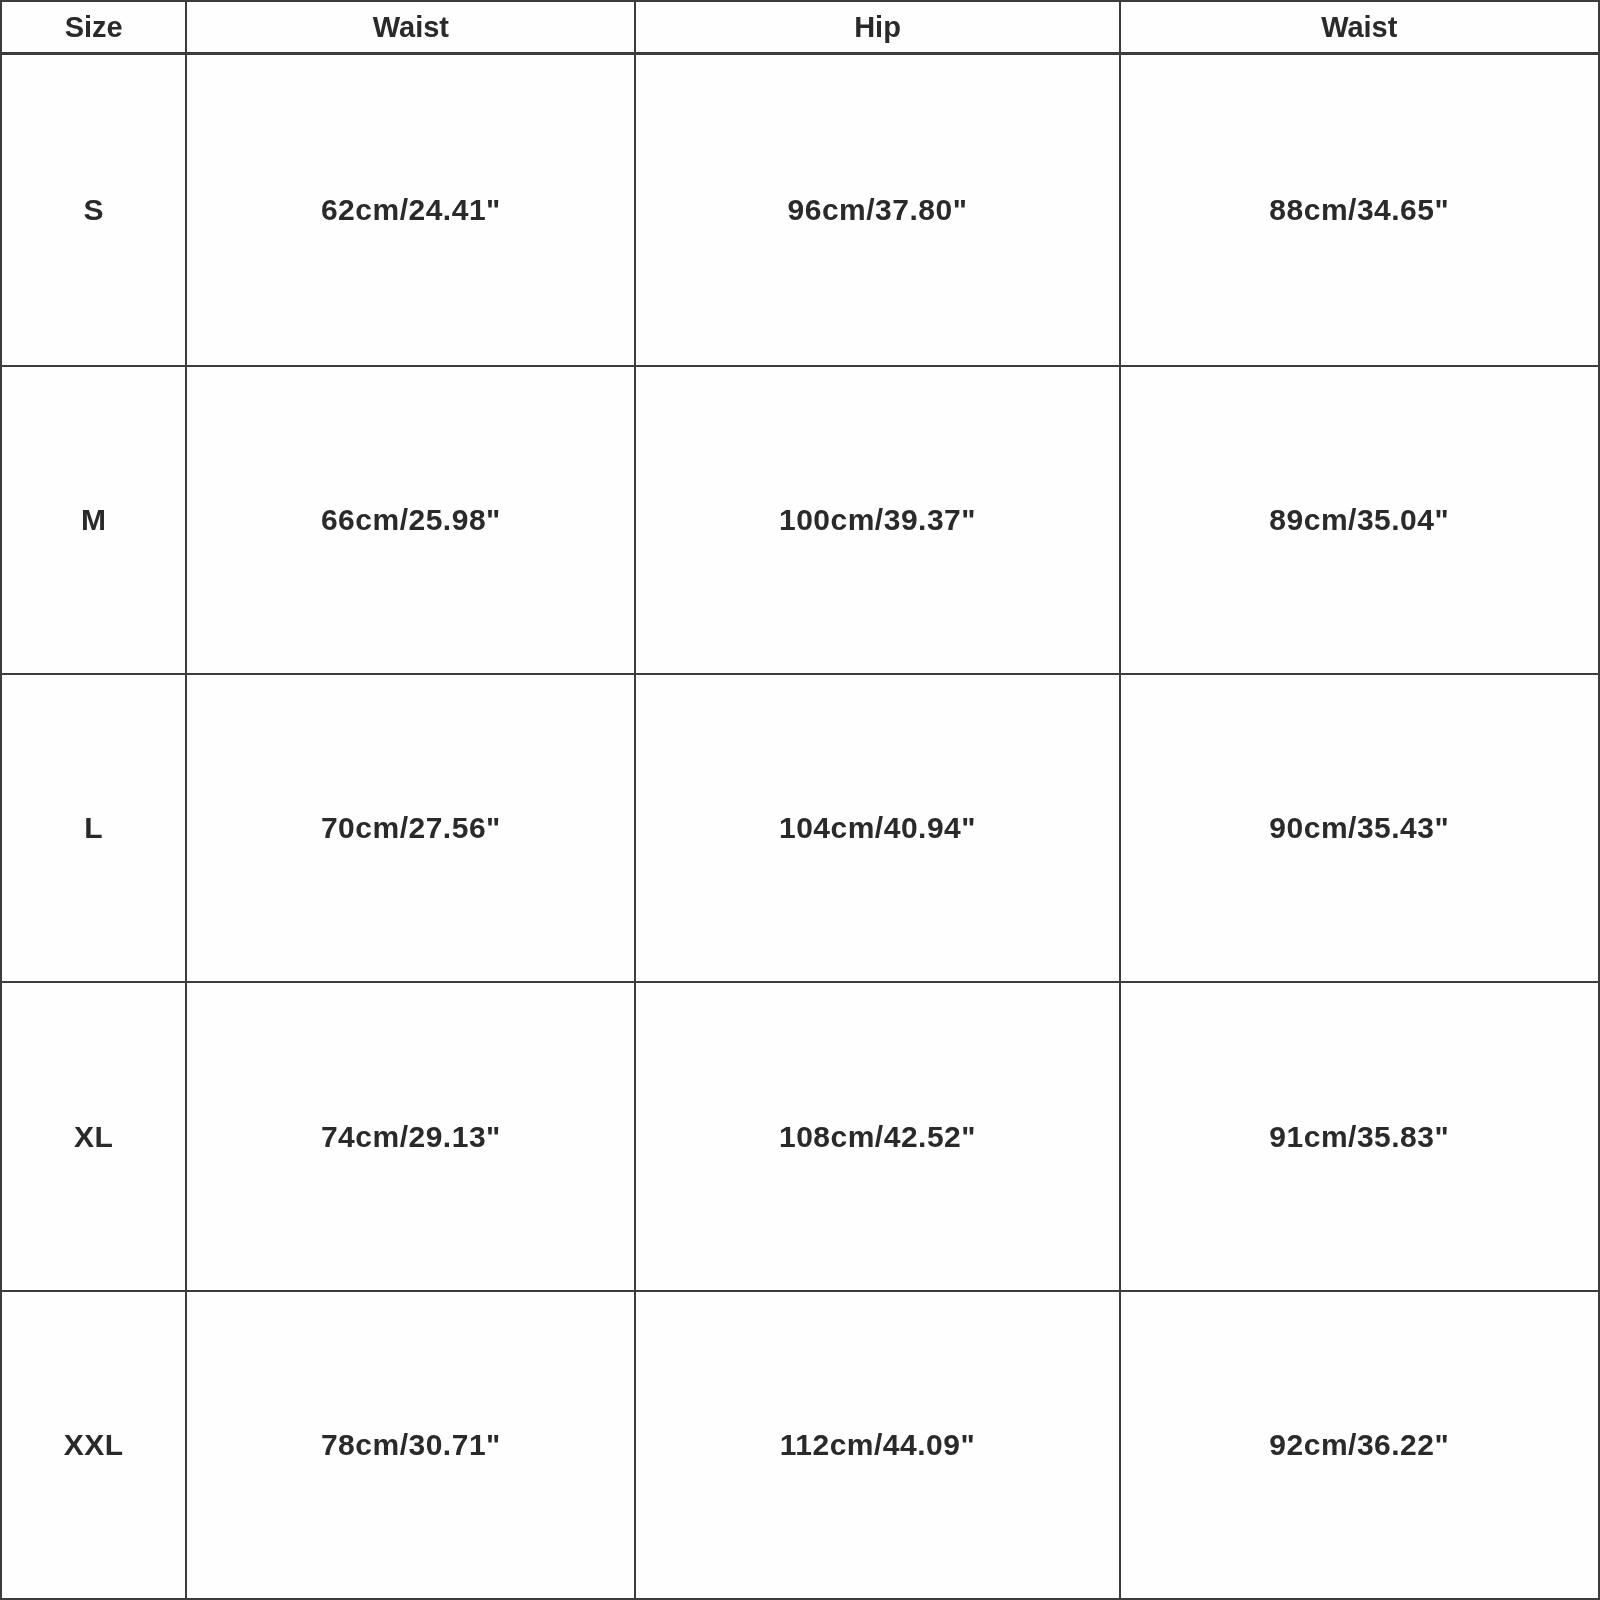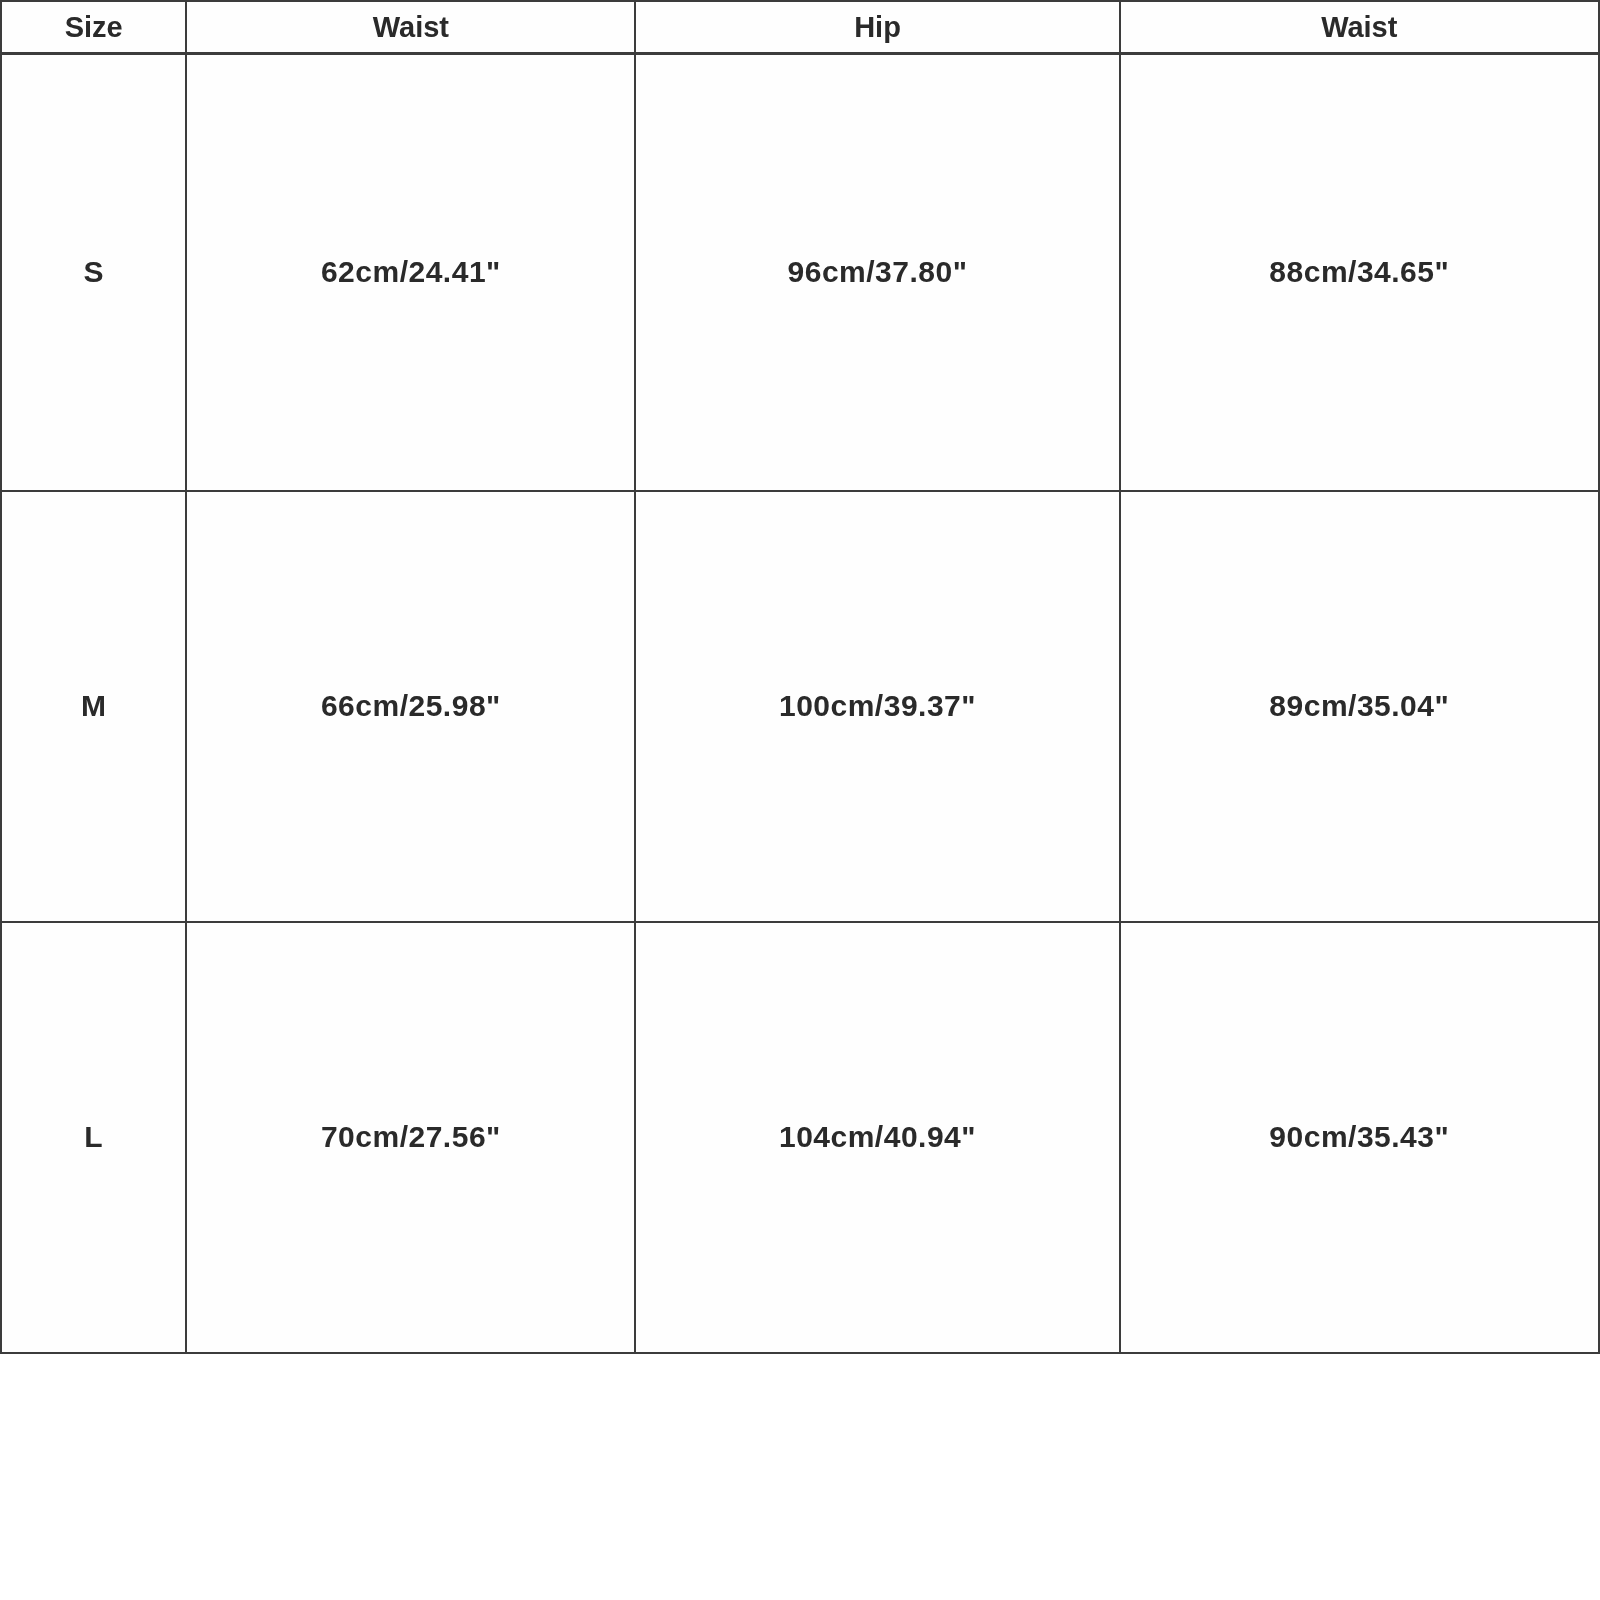--- a/index.html
+++ b/index.html
@@ -5,21 +5,21 @@
   html, body {
     margin: 0;
     padding: 0;
     width: 1600px;
     height: 1600px;
     background: #ffffff;
     font-family: "Liberation Sans", sans-serif;
   }
   table.size-chart {
     width: 1600px;
-    height: 1354px;
+    height: 1600px;
     border-collapse: collapse;
     table-layout: fixed;
     background: #fefefe;
   }
   table.size-chart th,
   table.size-chart td {
     border: 2px solid #3c3c3c;
     text-align: center;
     vertical-align: middle;
     color: #2a2a2a;
@@ -70,14 +70,26 @@
       <td>66cm/25.98"</td>
       <td>100cm/39.37"</td>
       <td>89cm/35.04"</td>
     </tr>
     <tr>
       <td>L</td>
       <td>70cm/27.56"</td>
       <td>104cm/40.94"</td>
       <td>90cm/35.43"</td>
     </tr>
+    <tr>
+      <td>XL</td>
+      <td>74cm/29.13"</td>
+      <td>108cm/42.52"</td>
+      <td>91cm/35.83"</td>
+    </tr>
+    <tr>
+      <td>XXL</td>
+      <td>78cm/30.71"</td>
+      <td>112cm/44.09"</td>
+      <td>92cm/36.22"</td>
+    </tr>
   </tbody>
 </table>
 
 </body></html>

